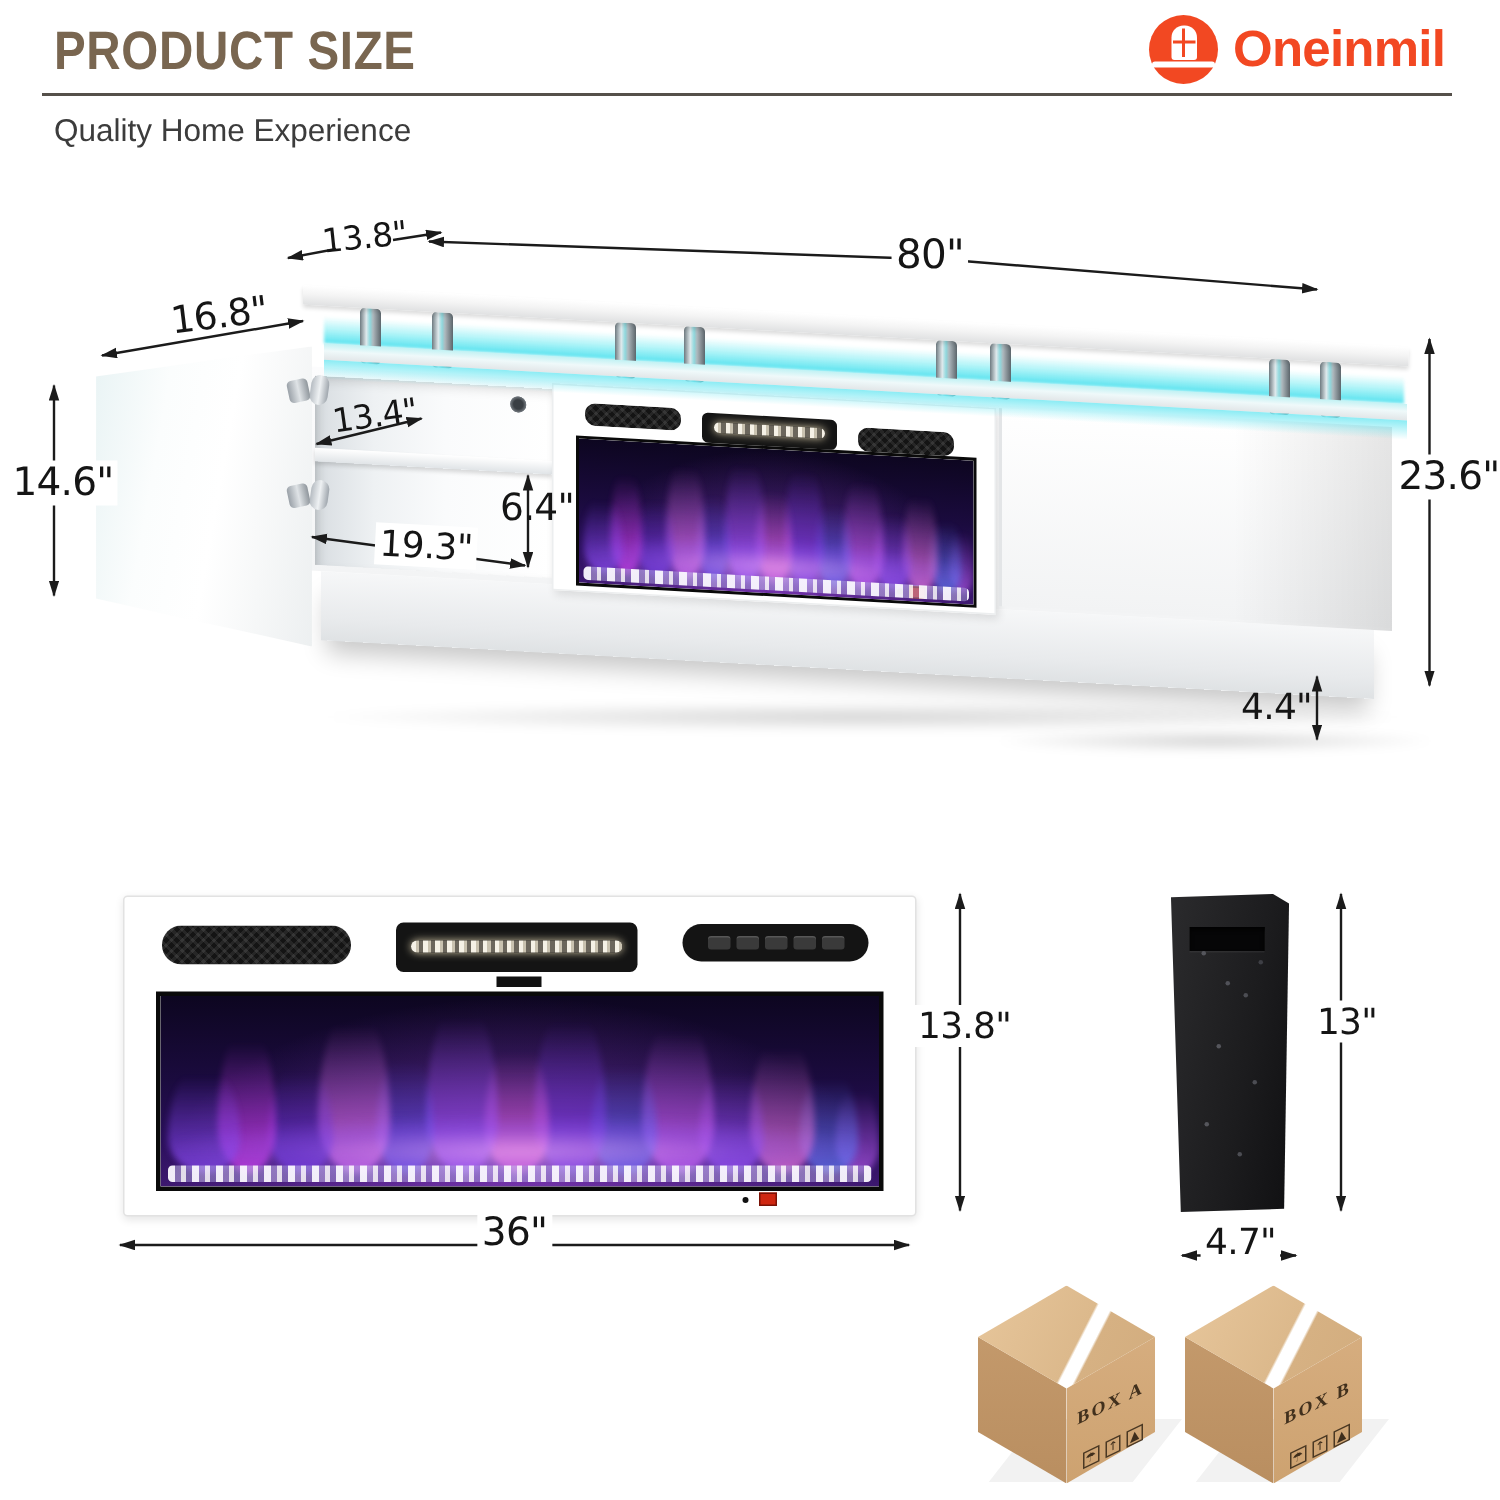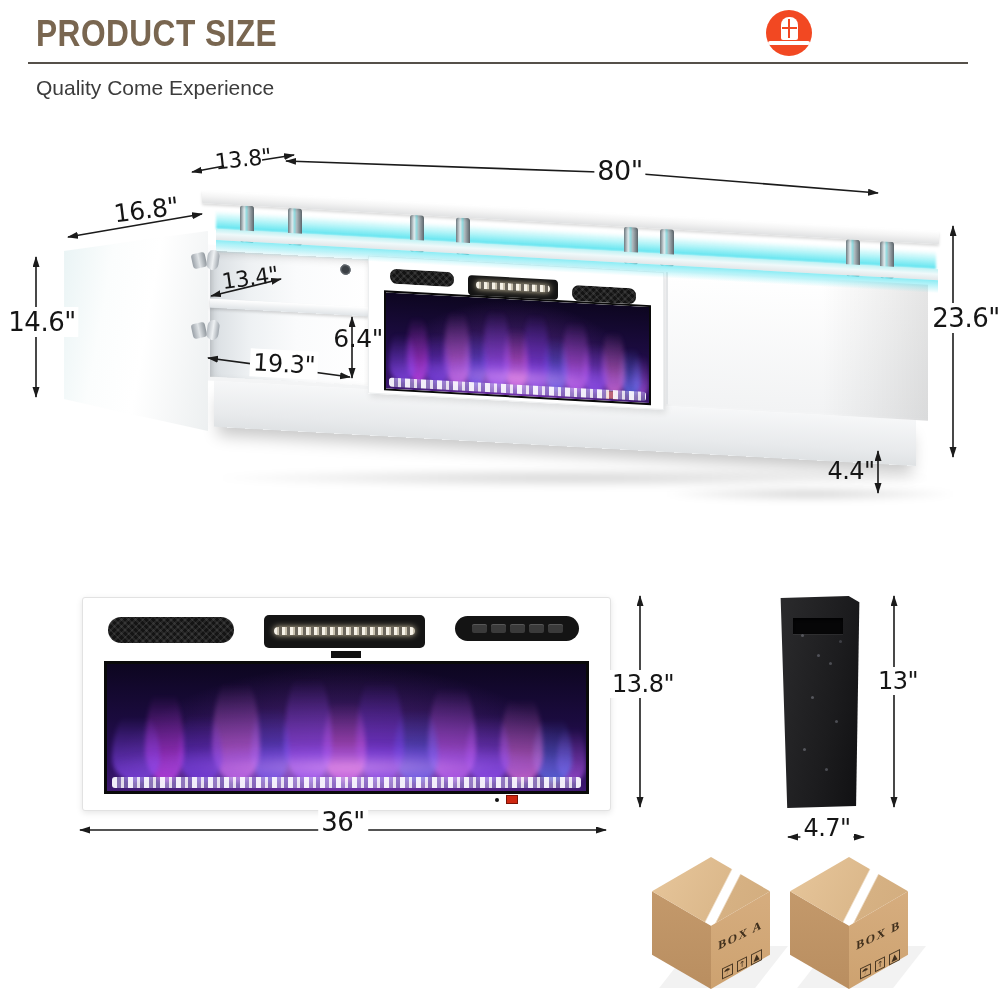--- a/index.html
+++ b/index.html
@@ -128,27 +128,28 @@
     transform:skewY(-26deg);font-size:8px;color:#3f2e1c;}
   .box-icons span{border:1px solid #4a3823;line-height:9px;padding:0 1px;}
 </style>
 </head>
 <body>
 
 <div class="page">
 
   <div class="abs title">PRODUCT SIZE</div>
   <div class="abs rule"></div>
-  <div class="abs subtitle">Quality Come Experience</div>
+  <div class="abs subtitle">Quality Home Experience</div>
   <div class="abs logo-circle">
     <div class="abs logo-window"></div>
     <div class="abs logo-pane-v"></div>
     <div class="abs logo-pane-h"></div>
     <div class="abs logo-slit"></div>
   </div>
+  <div class="abs brand-name">Oneinmil</div>
 
   <div class="abs gshadow" style="left:205px;top:468px;width:740px;height:20px;"></div>
   <div class="abs gshadow" style="left:660px;top:486px;width:300px;height:16px;"></div>
 
   <div class="abs stand">
     <div class="abs glow"></div>
     <div class="abs leg" style="left:40px;"></div>
     <div class="abs leg" style="left:88px;"></div>
     <div class="abs leg" style="left:210px;"></div>
     <div class="abs leg" style="left:256px;"></div>

